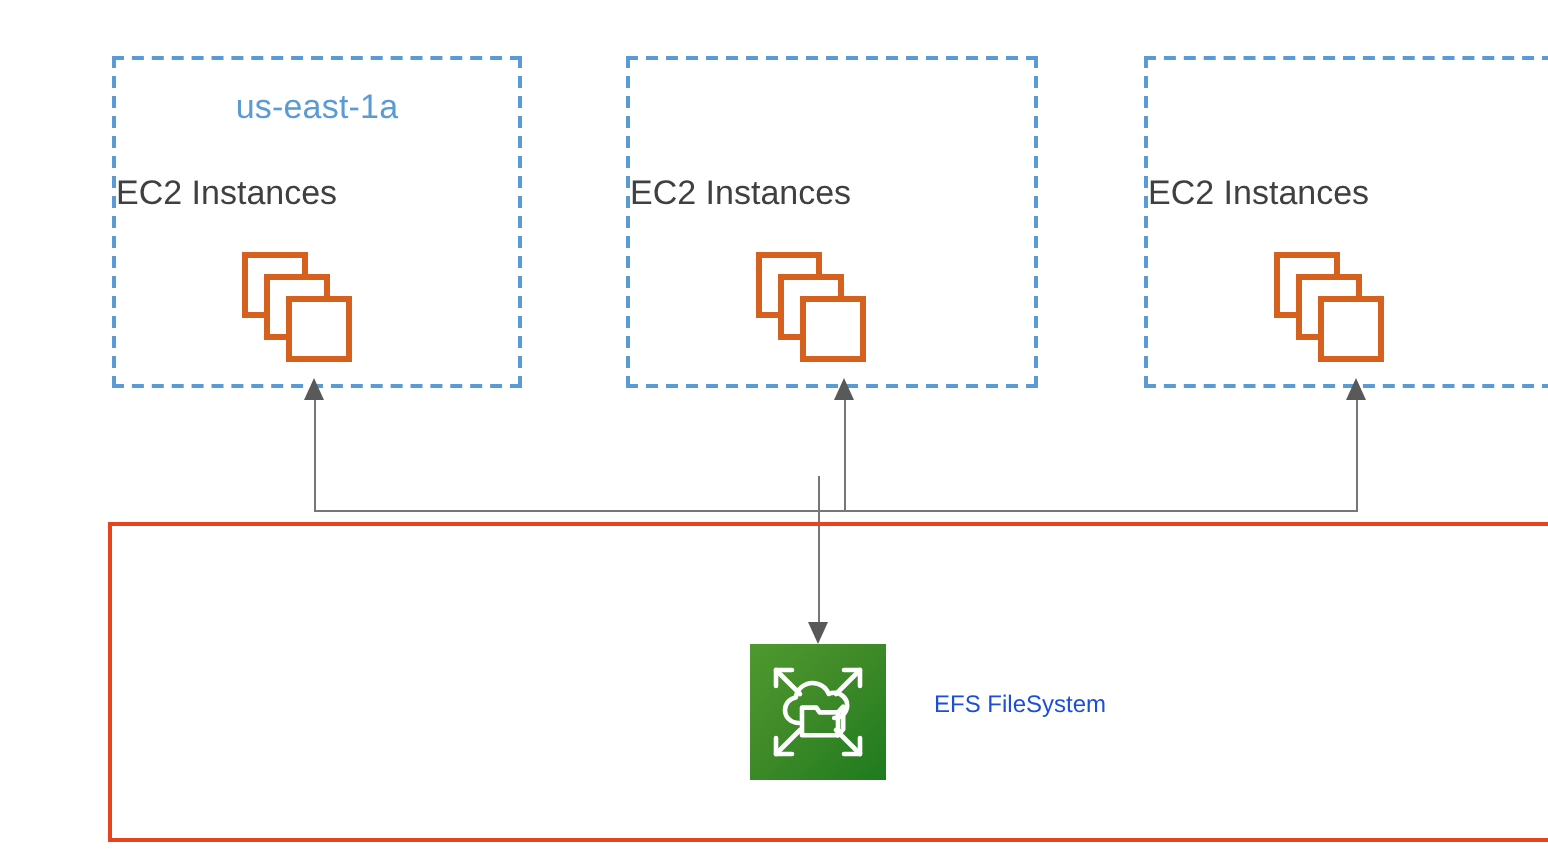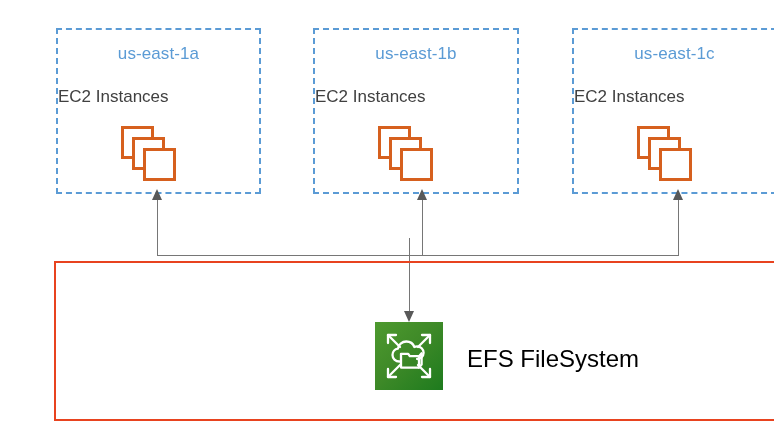--- a/index.html
+++ b/index.html
@@ -113,52 +113,50 @@
   
   .efs-icon {
     position: absolute;
     width: 68px;
     height: 68px;
     background: linear-gradient(135deg, #4E9A2F 0%, #3F8A28 45%, #1E7B1E 100%);
   }
   .efs-icon svg { display: block; }
   .efs-label {
     position: absolute;
-    font-size: 24px;
-    color: #000000;
+    font-size: 12px;
+    color: #1d4ed8;
     white-space: nowrap;
   }
 </style>
 </head>
 <body>
 
 <div id="canvas">
 
   <div class="az-box" style="left:21px; top:28px; width:205px; height:166px;">
     <div class="az-title">us-east-1a</div>
     <div class="az-subtitle">EC2 Instances</div>
     <div class="ec2-icon">
       <div class="sq sq1"></div>
       <div class="sq sq2"></div>
       <div class="sq sq3"></div>
     </div>
   </div>
 
   <div class="az-box" style="left:278px; top:28px; width:206px; height:166px;">
-    <div class="az-title">us-east-1b</div>
     <div class="az-subtitle">EC2 Instances</div>
     <div class="ec2-icon">
       <div class="sq sq1"></div>
       <div class="sq sq2"></div>
       <div class="sq sq3"></div>
     </div>
   </div>
 
   <div class="az-box" style="left:537px; top:28px; width:205px; height:166px;">
-    <div class="az-title">us-east-1c</div>
     <div class="az-subtitle">EC2 Instances</div>
     <div class="ec2-icon">
       <div class="sq sq1"></div>
       <div class="sq sq2"></div>
       <div class="sq sq3"></div>
     </div>
   </div>
 
   <div class="conn-h" style="left:122px; top:255px; width:522px;"></div>
 

